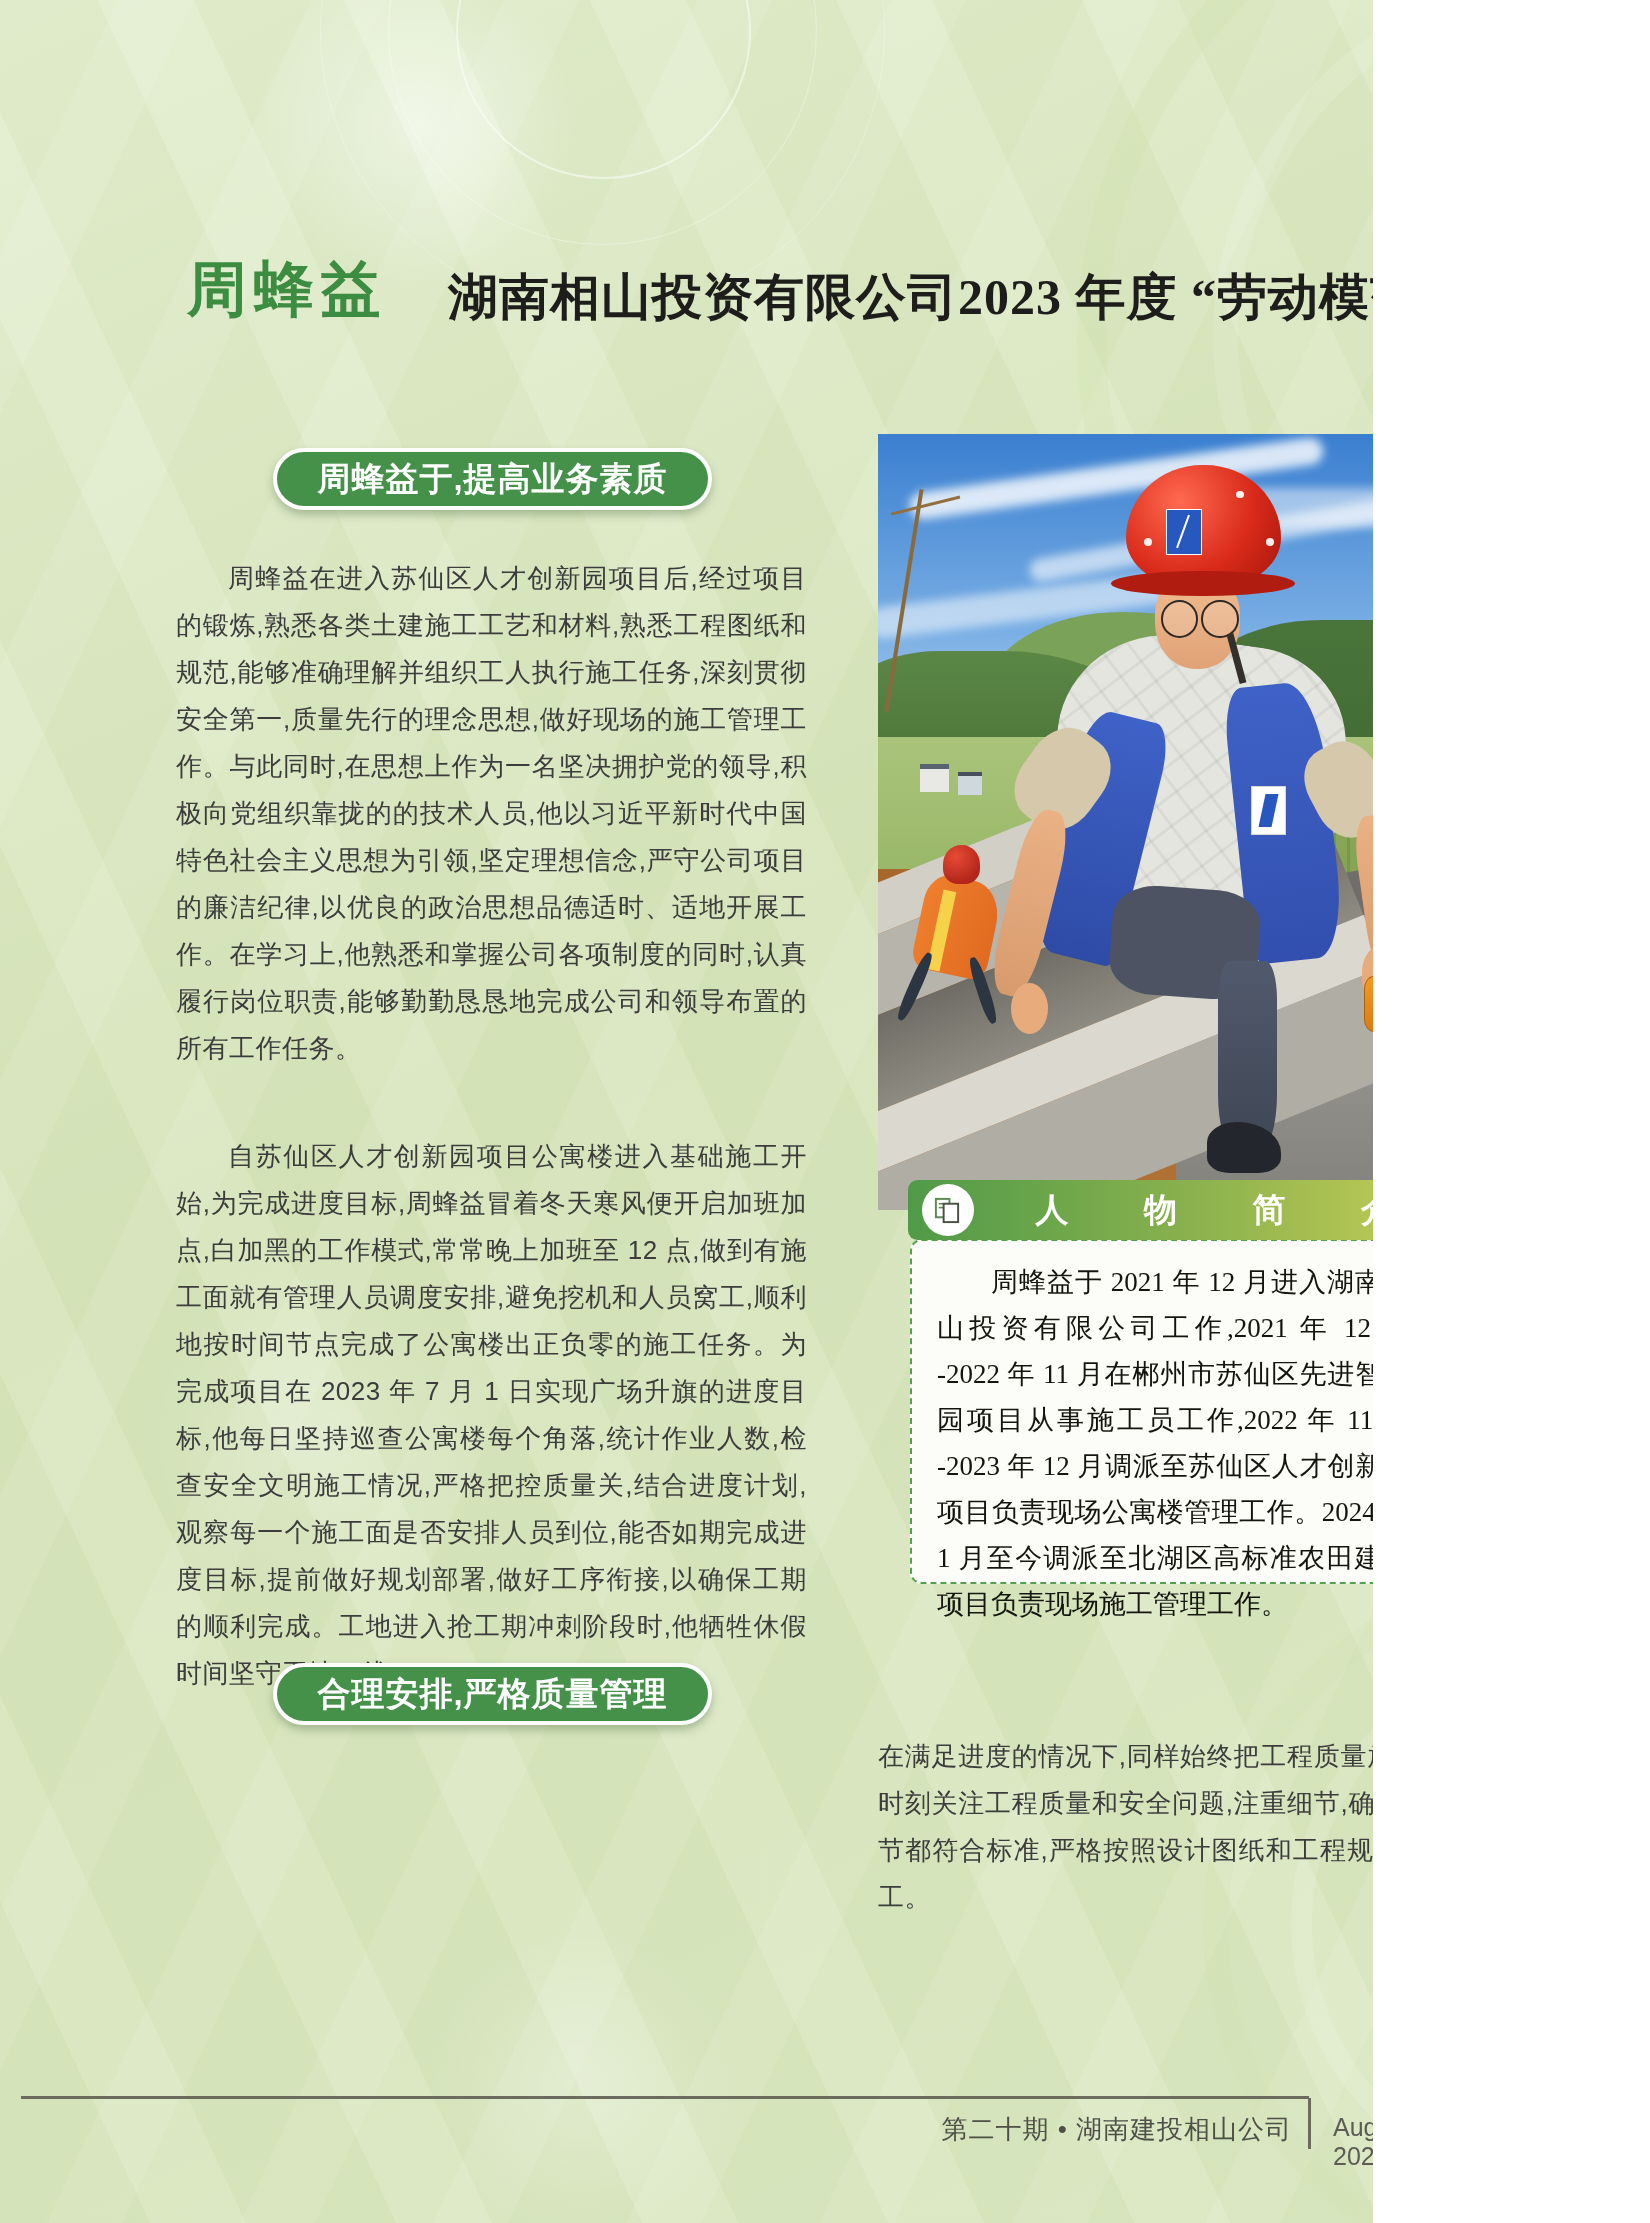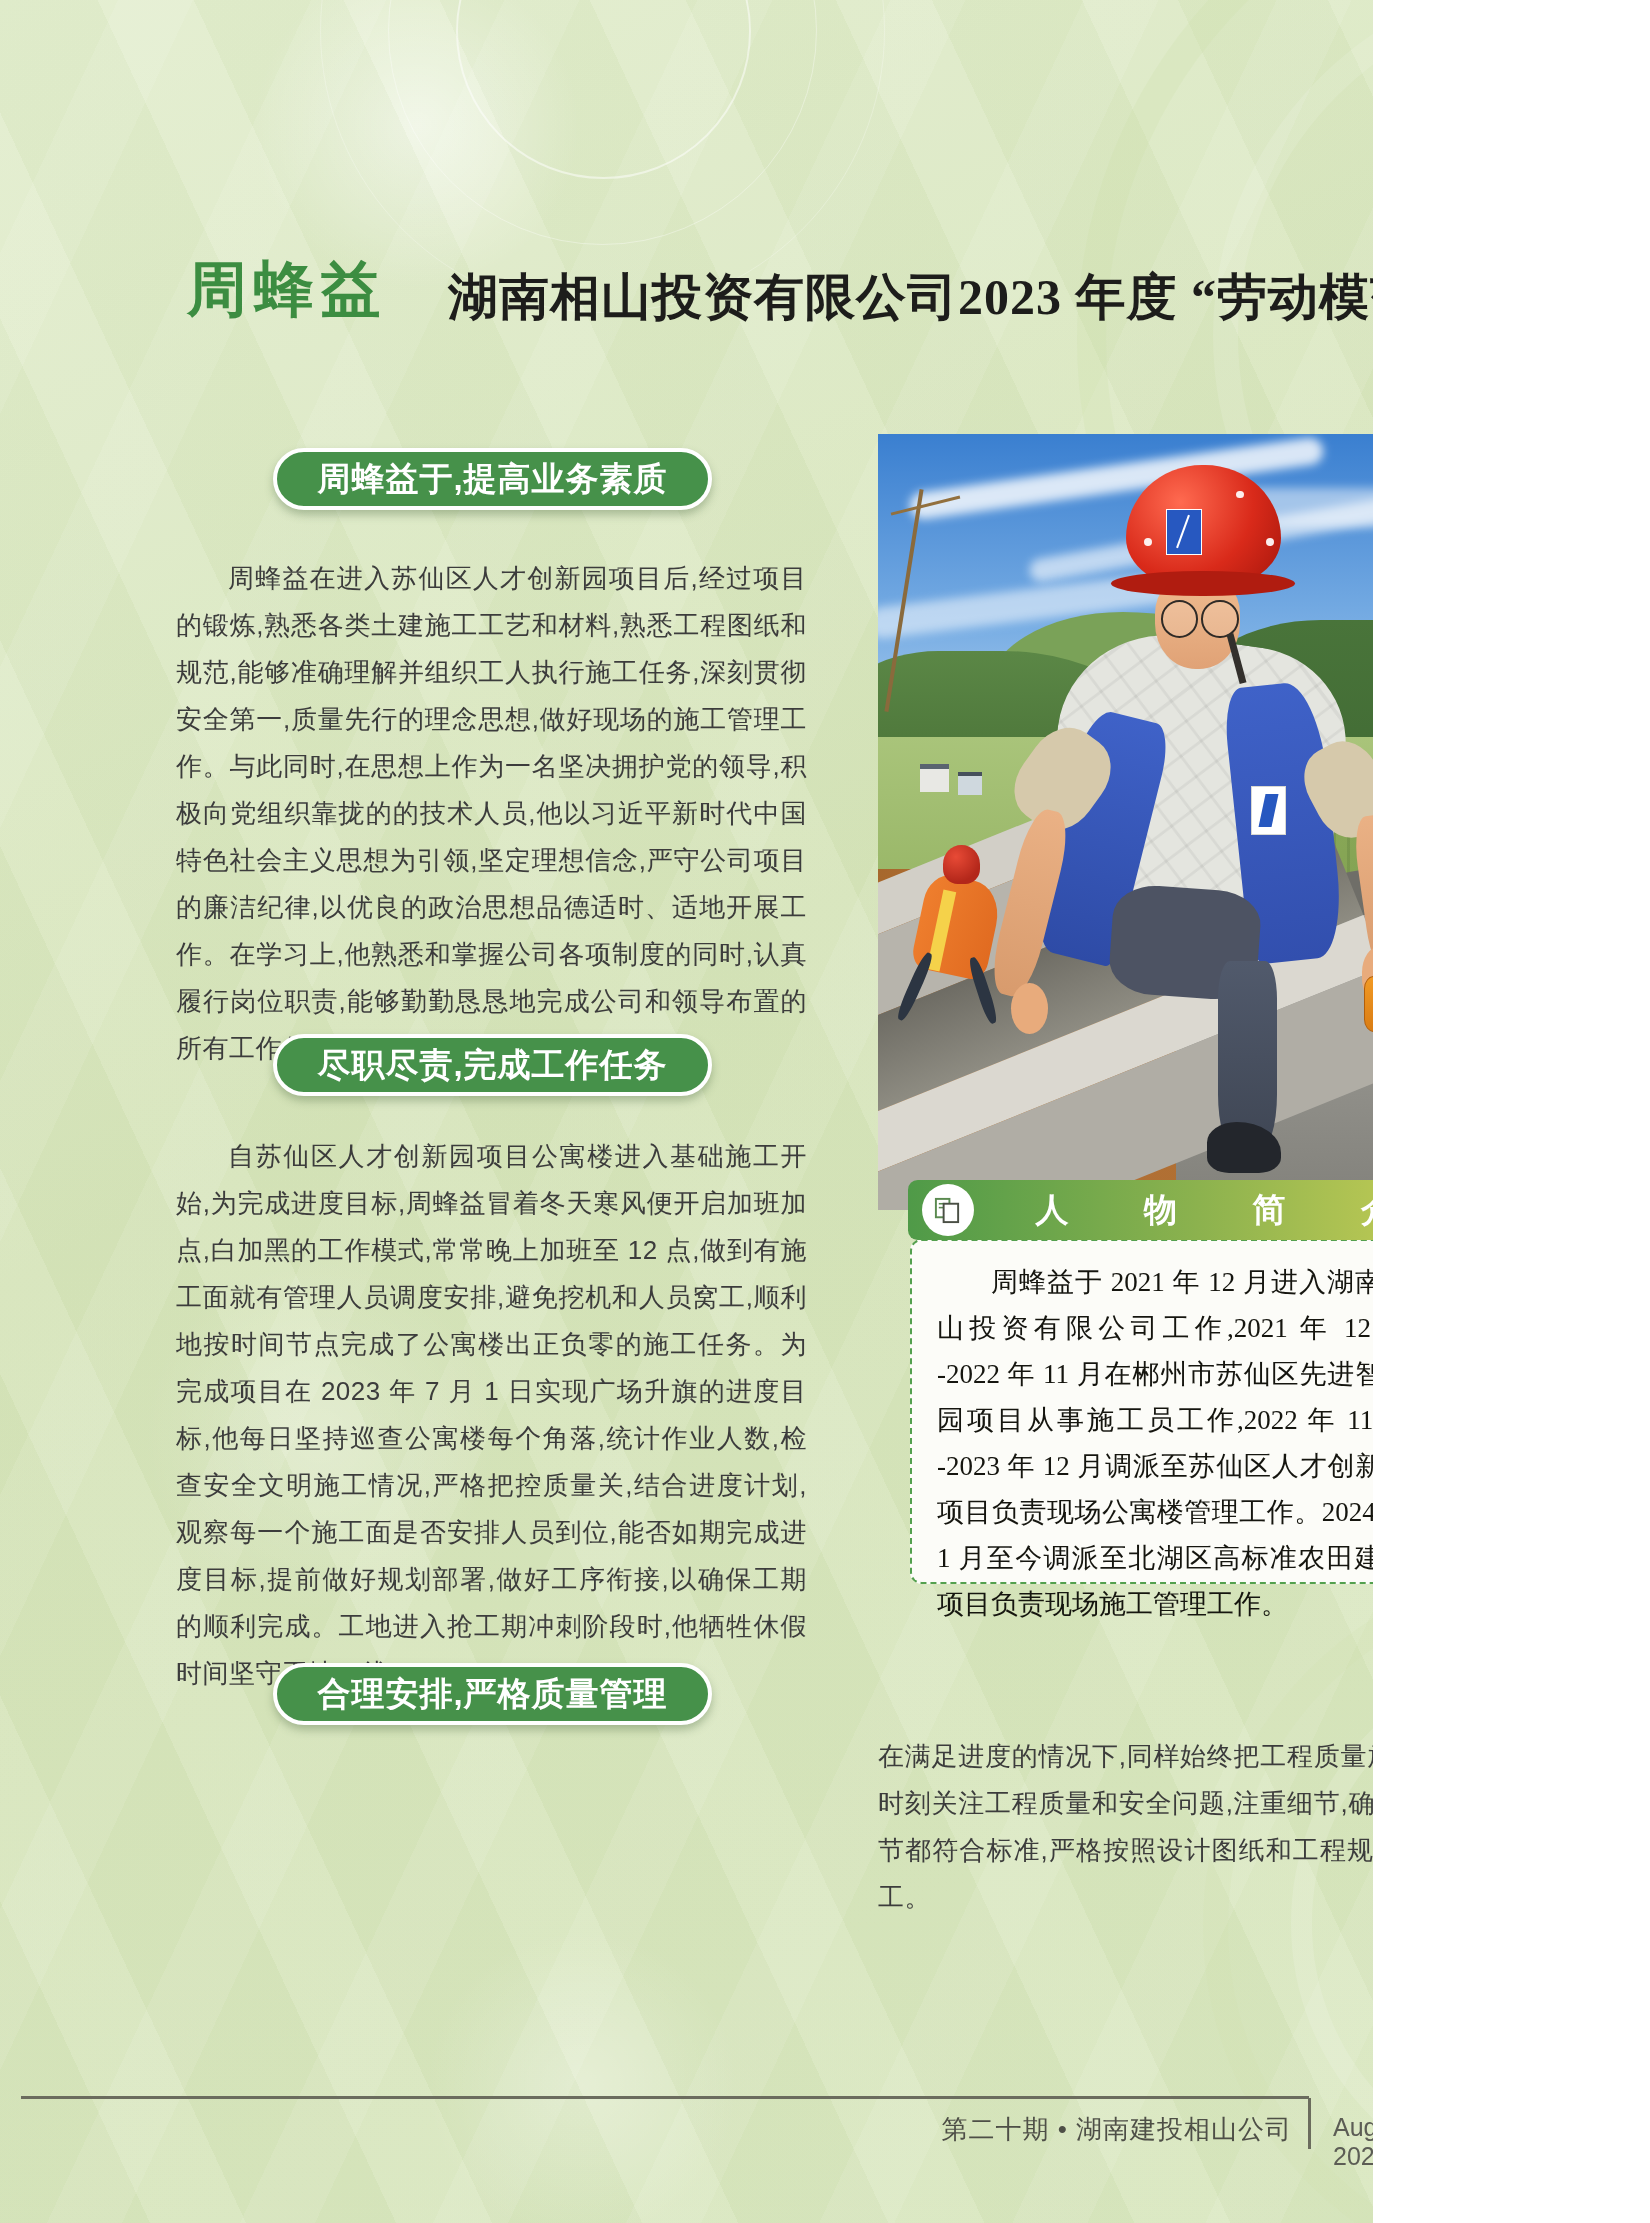--- a/index.html
+++ b/index.html
@@ -152,23 +152,20 @@
 
   <div class="abs title-name">周蜂益</div>
   <div class="abs title-affil">湖南相山投资有限公司2023 年度 “劳动模范”</div>
   <div class="abs vline"></div>
 
   <div class="abs pill pill1">
     <span>周蜂益于,提高业务素质</span>
   </div>
   <div class="abs para paraA">周蜂益在进入苏仙区人才创新园项目后,经过项目的锻炼,熟悉各类土建施工工艺和材料,熟悉工程图纸和规范,能够准确理解并组织工人执行施工任务,深刻贯彻安全第一,质量先行的理念思想,做好现场的施工管理工作。与此同时,在思想上作为一名坚决拥护党的领导,积极向党组织靠拢的的技术人员,他以习近平新时代中国特色社会主义思想为引领,坚定理想信念,严守公司项目的廉洁纪律,以优良的政治思想品德适时、适地开展工作。在学习上,他熟悉和掌握公司各项制度的同时,认真履行岗位职责,能够勤勤恳恳地完成公司和领导布置的所有工作任务。</div>
 
-  <div class="abs pill pill2">
-    <span>尽职尽责,完成工作任务</span>
-  </div>
   <div class="abs para paraB">自苏仙区人才创新园项目公寓楼进入基础施工开始,为完成进度目标,周蜂益冒着冬天寒风便开启加班加点,白加黑的工作模式,常常晚上加班至 12 点,做到有施工面就有管理人员调度安排,避免挖机和人员窝工,顺利地按时间节点完成了公寓楼出正负零的施工任务。为完成项目在 2023 年 7 月 1 日实现广场升旗的进度目标,他每日坚持巡查公寓楼每个角落,统计作业人数,检查安全文明施工情况,严格把控质量关,结合进度计划,观察每一个施工面是否安排人员到位,能否如期完成进度目标,提前做好规划部署,做好工序衔接,以确保工期的顺利完成。工地进入抢工期冲刺阶段时,他牺牲休假时间坚守工地一线。</div>
 
   <div class="abs pill pill3">
     <span>合理安排,严格质量管理</span>
   </div>
 
   <div class="abs rightcol">
     <p>在满足进度的情况下,同样始终把工程质量放在首位,时刻关注工程质量和安全问题,注重细节,确保每个环节都符合标准,严格按照设计图纸和工程规范进行施工。</p>
   </div>
 

